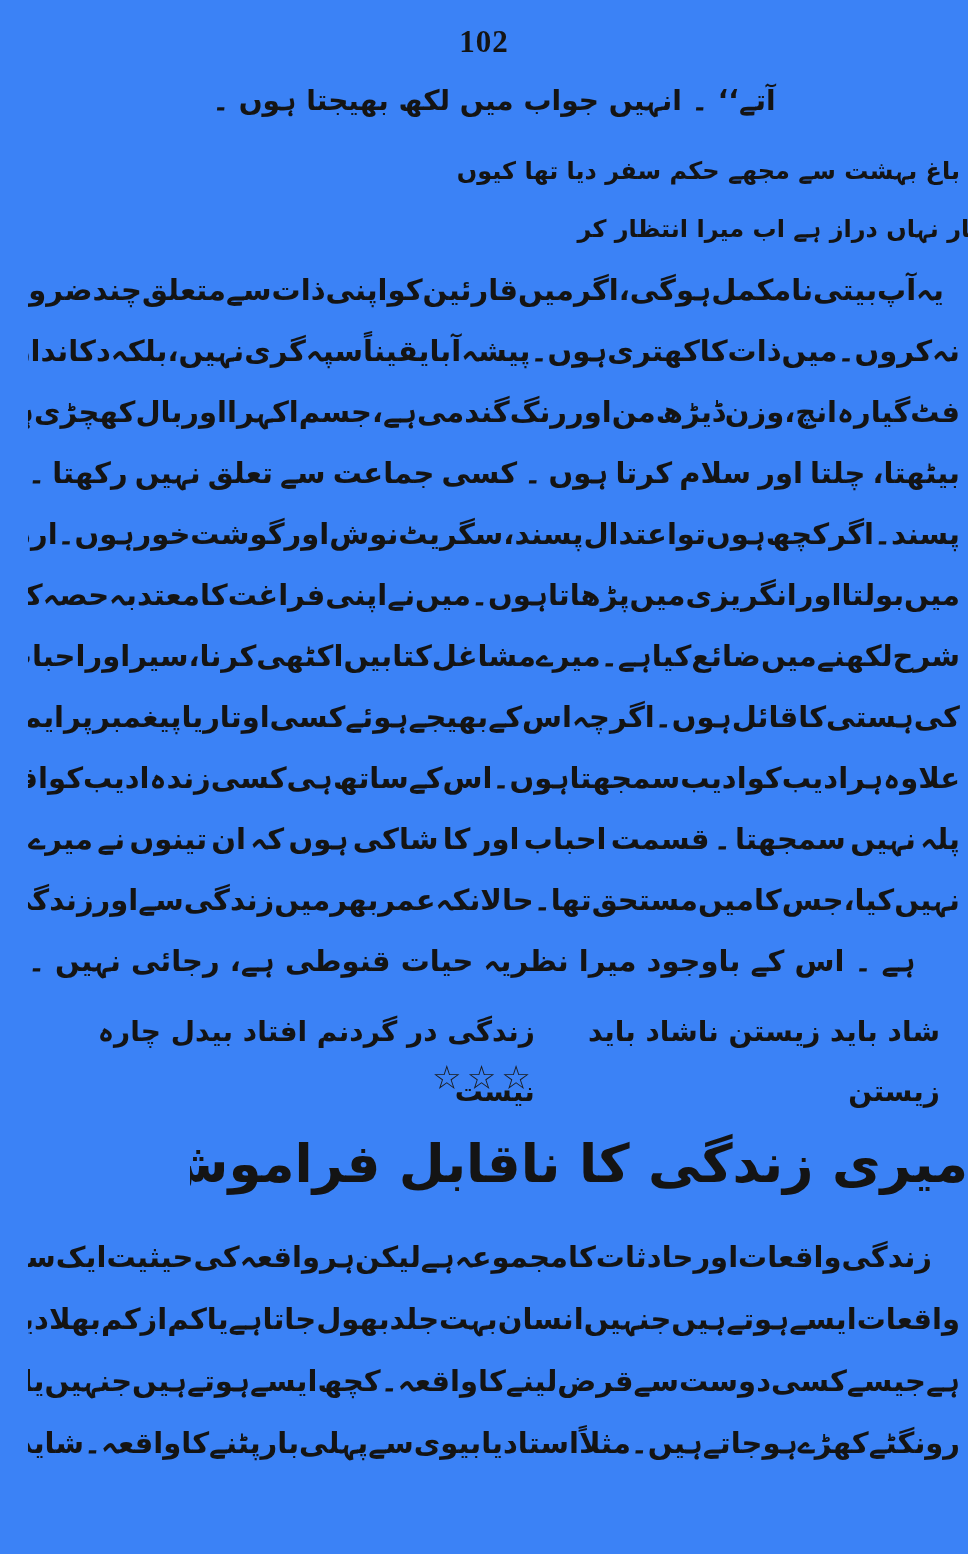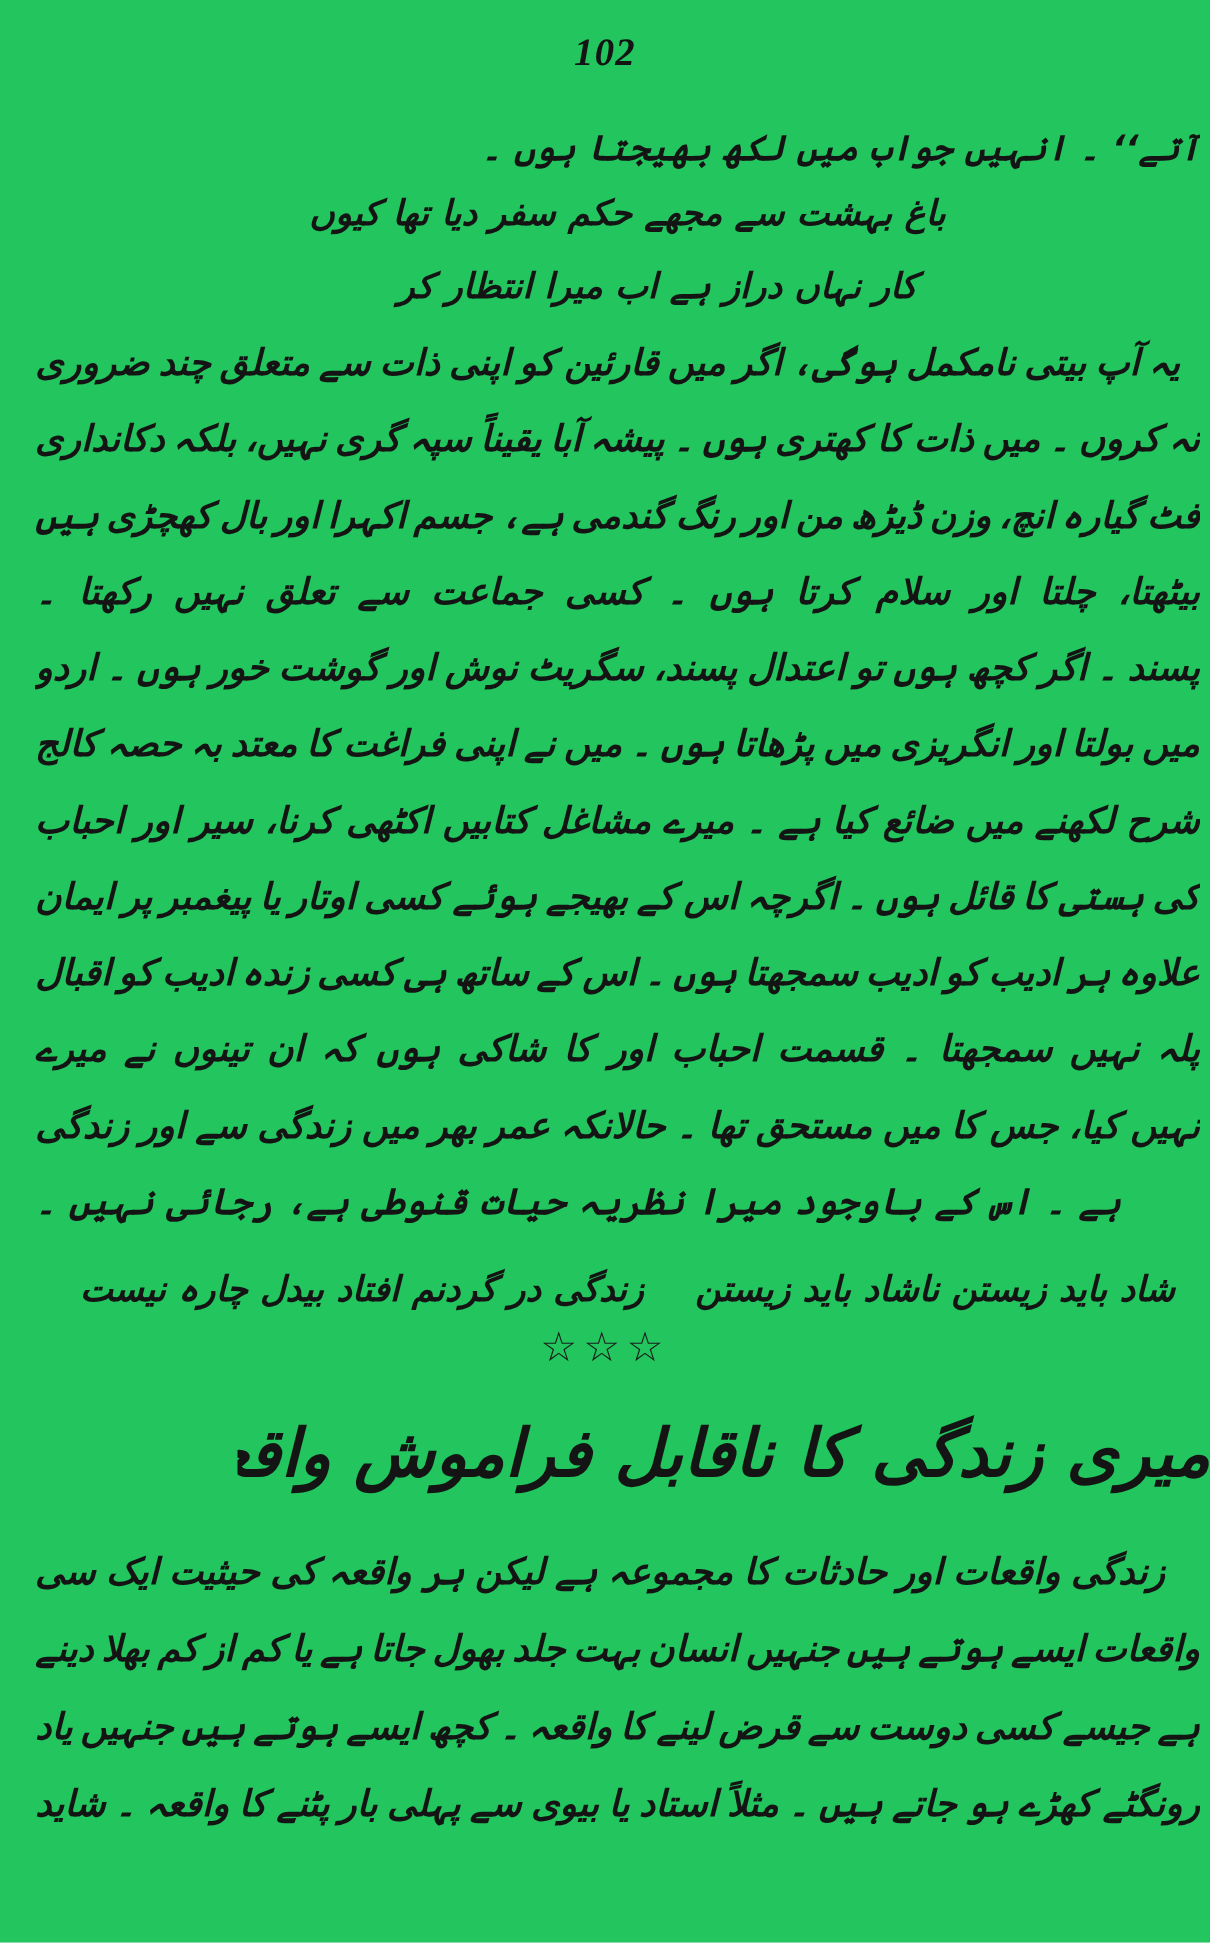--- a/index.html
+++ b/index.html
@@ -1,46 +1,45 @@
 <!DOCTYPE html>
 <html lang="ur" dir="rtl"><head>
 <meta charset="utf-8">
 <style>
   html,body{margin:0;padding:0;background:#e8e8e8;}
   .page{
     position:relative;
     width:968px;height:1554px;
     margin:0 auto;
-    background:#22c55e;
+    background:#3b82f6;
     color:#141414;
     overflow:hidden;
     direction:rtl;
-    font-style:italic;
   }
   .urdu{
     font-family:"DejaVu Sans", sans-serif;
     font-weight:700;
     direction:rtl;
     unicode-bidi:embed;
   }
   .page-number{
     position:absolute;top:24px;left:0;right:0;
     text-align:center;
     font-family:"Liberation Serif", serif;
     font-weight:700;font-size:31px;letter-spacing:1px;
     direction:ltr;
   }
   .cont-line{
-    position:absolute;top:94px;right:8px;left:28px;
+    position:absolute;top:76px;right:8px;left:28px;
     font-size:28px;line-height:50px;
-    text-align:right;white-space:nowrap;overflow:hidden;
+    text-align:center;white-space:nowrap;overflow:hidden;
   }
   .verse1{
     position:absolute;top:142px;left:44px;right:8px;
-    text-align:center;font-size:28px;line-height:58px;
+    font-size:24px;line-height:58px;
   }
   .verse1 .vline2{transform:translateX(24px);}
   .para{position:absolute;left:28px;right:8px;}
   .para1{top:260px;font-size:29px;}
   .para2{top:1226px;font-size:29px;}
   .jline{
     display:flex;justify-content:space-between;align-items:baseline;
     direction:rtl;overflow:hidden;white-space:nowrap;
   }
   .para1 .jline,.para1 .cline{height:61px;line-height:61px;}

